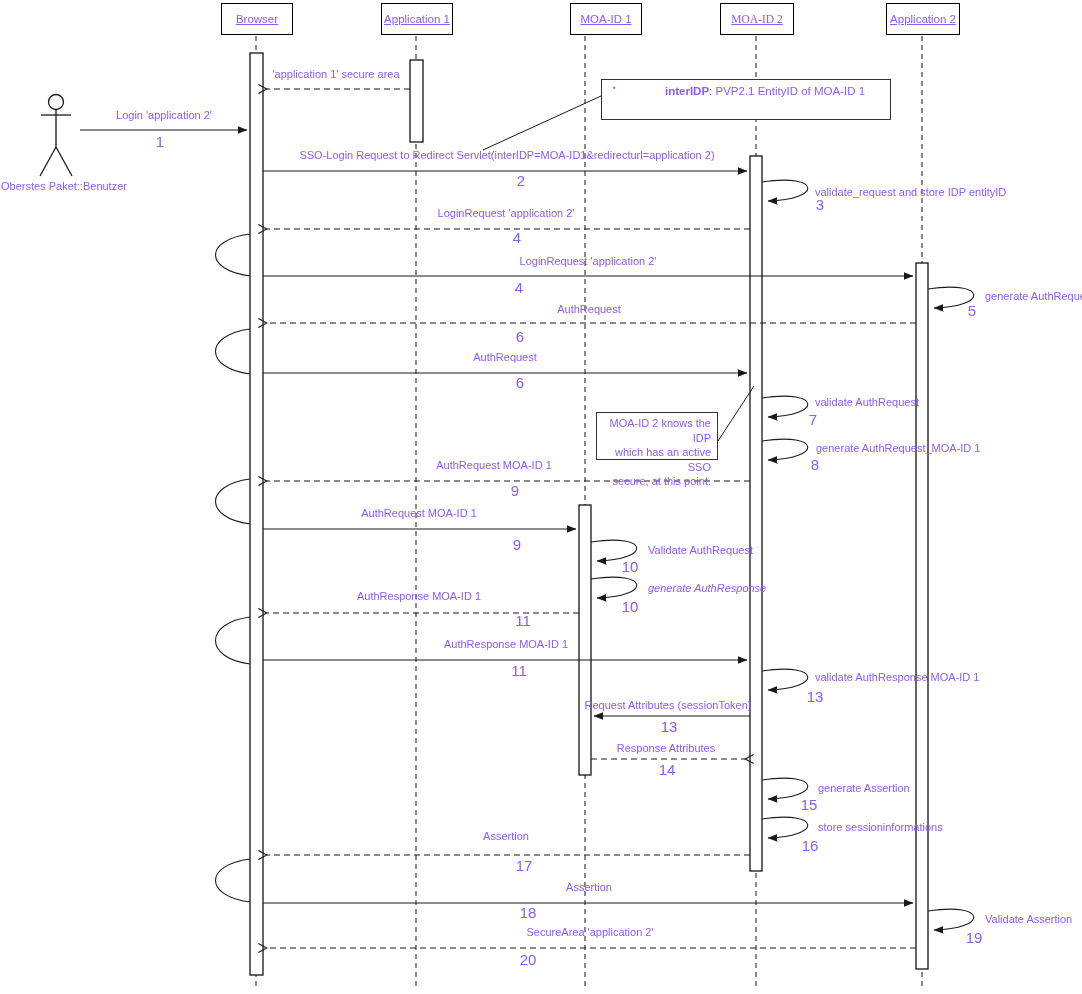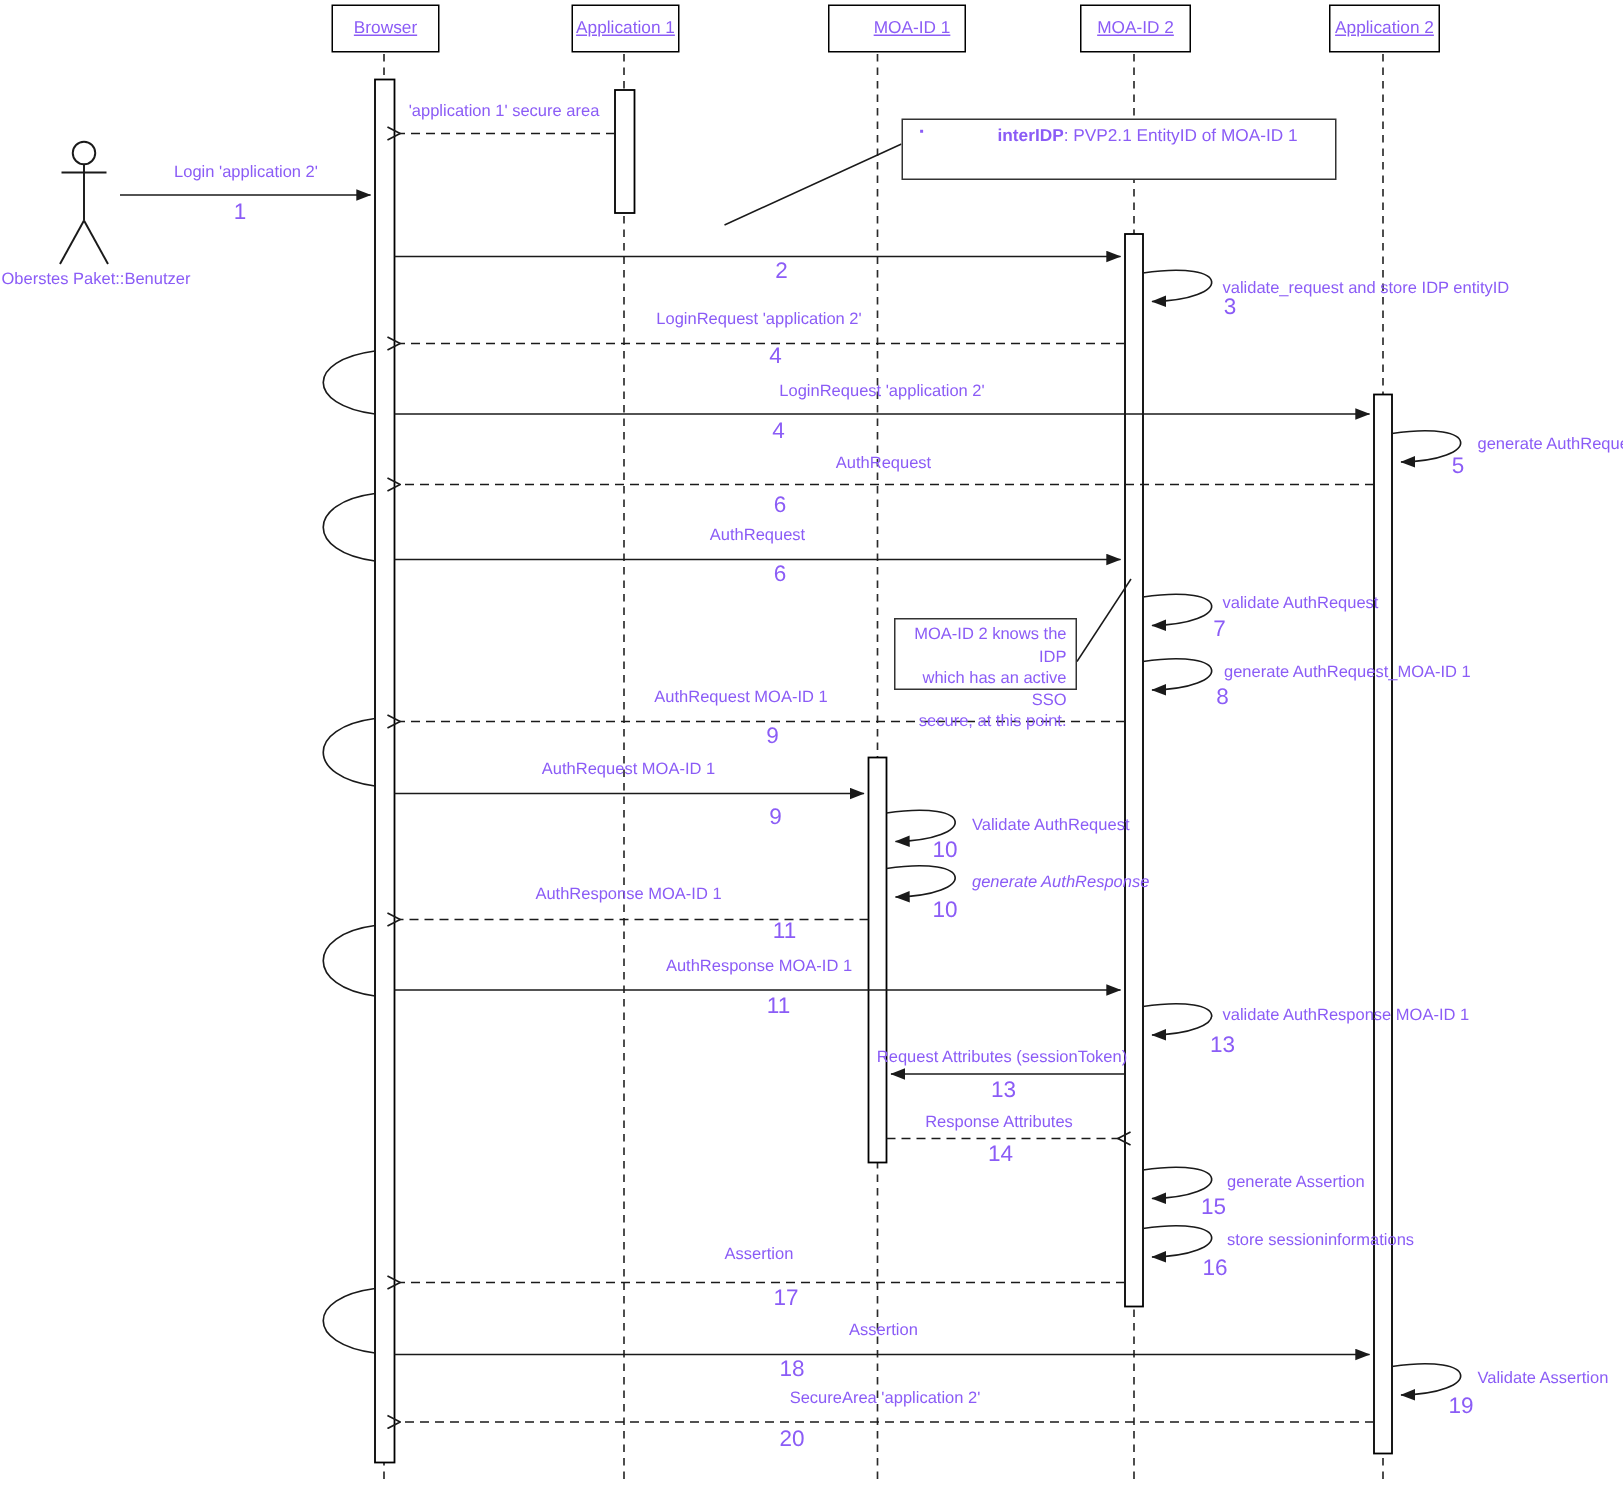--- a/index.html
+++ b/index.html
@@ -108,24 +108,24 @@
     <line x1="754" y1="386" x2="718" y2="441"></line>
   </g>
 </svg>
 
 <div class="head" style="left:221px;">
       <span>Browser</span>
     </div>
 <div class="head" style="left:381px;">
       <span>Application 1</span>
     </div>
-<div class="head" style="left:552px;padding-left:20px;">
+<div class="head" style="left:570px;">
       <span>MOA-ID 1</span>
     </div>
-<div class="head" style="left:720px;width:72px;">
+<div class="head" style="left:720px;width:72px;font-family:Liberation Serif, serif;">
       <span>MOA-ID 2</span>
     </div>
 <div class="head" style="left:886px;width:72px;">
       <span>Application 2</span>
     </div>
 
 <div class="actor-label">Oberstes Paket::Benutzer</div>
 
 <div class="note" id="note-params">
   <span class="bullet">▪</span>
@@ -134,20 +134,21 @@
   </div>
 </div>
 <div class="note" id="note-sso">
   <div>MOA-ID 2 knows the IDP</div>
   <div>which has an active SSO</div>
   <div>secure, at this point.</div>
 </div>
 
 <div class="lbl" style="left:336px;top:68px;">'application 1' secure area</div>
 <div class="lbl" style="left:164px;top:109px;">Login 'application 2'</div>
+<div class="lbl" style="left:507px;top:149px;">SSO-Login Request to Redirect Servlet(interIDP=MOA-ID1&amp;redirecturl=application 2)</div>
 <div class="lbl-l" style="left:815px;top:186px;">validate_request and store IDP entityID</div>
 <div class="lbl" style="left:506px;top:207px;">LoginRequest 'application 2'</div>
 <div class="lbl" style="left:588px;top:255px;">LoginRequest 'application 2'</div>
 <div class="lbl-l" style="left:985px;top:290px;">generate AuthRequest</div>
 <div class="lbl" style="left:589px;top:303px;">AuthRequest</div>
 <div class="lbl" style="left:505px;top:351px;">AuthRequest</div>
 <div class="lbl-l" style="left:815px;top:396px;">validate AuthRequest</div>
 <div class="lbl-l" style="left:816px;top:442px;">generate AuthRequest_MOA-ID 1</div>
 <div class="lbl" style="left:494px;top:459px;">AuthRequest MOA-ID 1</div>
 <div class="lbl" style="left:419px;top:507px;">AuthRequest MOA-ID 1</div>

